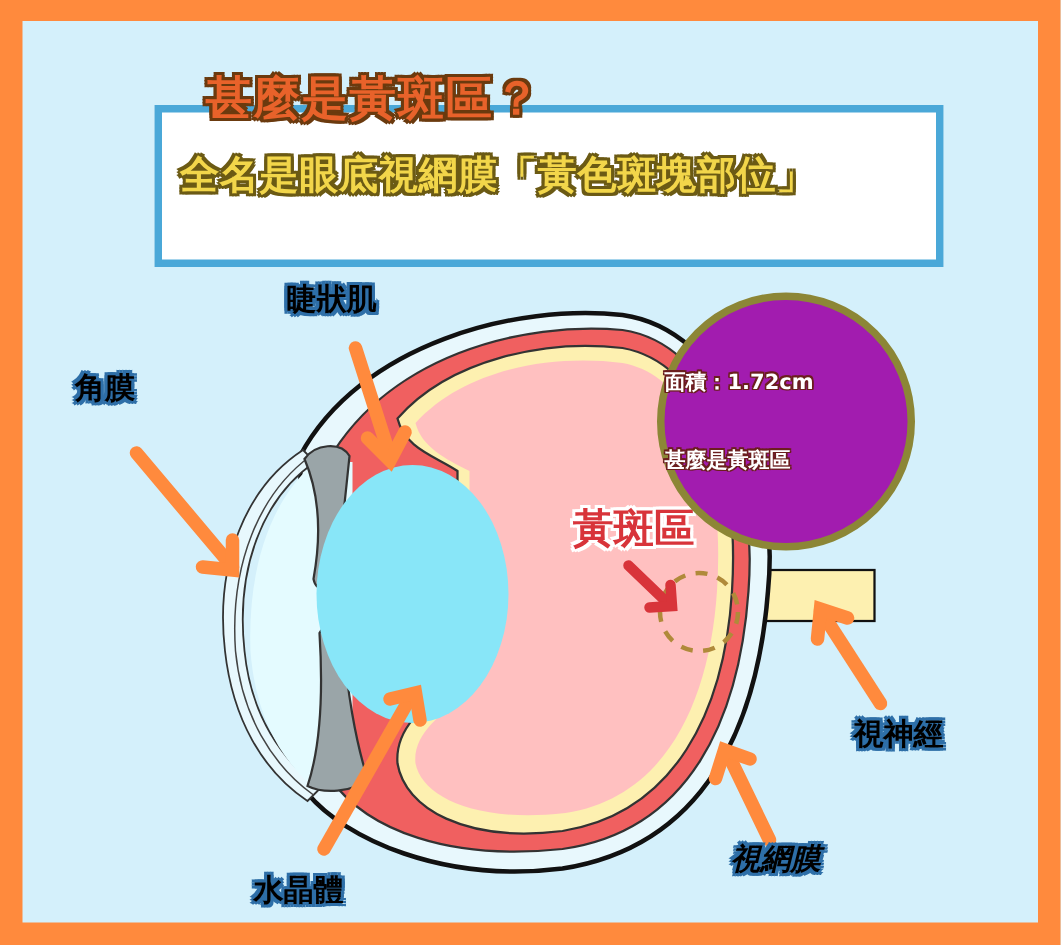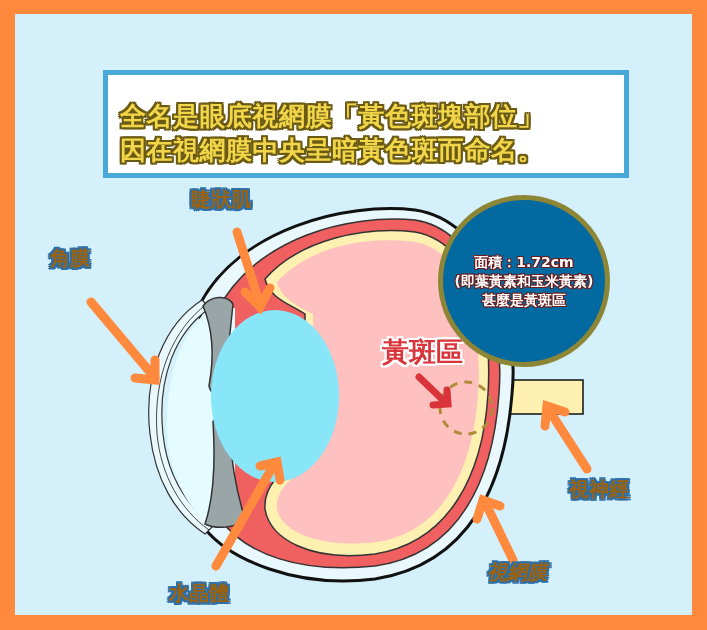--- a/index.html
+++ b/index.html
@@ -5,26 +5,26 @@
   html,body{margin:0;padding:0;}
   body{width:707px;height:630px;overflow:hidden;background:#ff8a3d;font-family:"DejaVu Sans","Liberation Sans",sans-serif;}
   .frame{position:absolute;left:15px;top:14px;width:677px;height:601px;background:#d4f0fb;overflow:hidden;}
   .diagram{position:absolute;left:0;top:0;width:677px;height:601px;}
   .title{position:absolute;left:122px;top:31px;font-size:31px;font-weight:bold;color:#e8622a;letter-spacing:1px;
     text-shadow:-2px -2px 0 #6b3a0e,2px -2px 0 #6b3a0e,-2px 2px 0 #6b3a0e,2px 2px 0 #6b3a0e,0 2px 0 #6b3a0e,0 -2px 0 #6b3a0e,2px 0 0 #6b3a0e,-2px 0 0 #6b3a0e;z-index:3;}
   .infobox{position:absolute;left:88px;top:56px;width:526px;height:108px;background:#fff;border:5px solid #4aa8d8;box-sizing:border-box;z-index:2;text-align:center;}
   .info-line{position:absolute;left:12px;font-size:26px;font-weight:bold;color:#f2d64a;letter-spacing:0.5px;white-space:nowrap;
     text-shadow:-2px -2px 0 #6b5a14,2px -2px 0 #6b5a14,-2px 2px 0 #6b5a14,2px 2px 0 #6b5a14,0 2px 0 #6b5a14,0 -2px 0 #6b5a14,2px 0 0 #6b5a14,-2px 0 0 #6b5a14;}
   .l1{top:24px;} .l2{top:58px;}
-  .lbl{position:absolute;font-size:20px;font-weight:bold;color:#a16207;white-space:nowrap;
+  .lbl{position:absolute;font-size:20px;font-weight:bold;color:#000000;white-space:nowrap;
     text-shadow:-2px -2px 0 #2e6fa8,2px -2px 0 #2e6fa8,-2px 2px 0 #2e6fa8,2px 2px 0 #2e6fa8,0 2px 0 #2e6fa8,0 -2px 0 #2e6fa8,2px 0 0 #2e6fa8,-2px 0 0 #2e6fa8;}
   .macula-lbl{position:absolute;left:367px;top:320px;font-size:27px;font-weight:bold;color:#d8343a;
     text-shadow:-2px -2px 0 #fff,2px -2px 0 #fff,-2px 2px 0 #fff,2px 2px 0 #fff,0 2px 0 #fff,0 -2px 0 #fff,2px 0 0 #fff,-2px 0 0 #fff;}
-  .bubble{position:absolute;left:423px;top:181px;width:172px;height:172px;border-radius:50%;background:#0369a1;border:5px solid #8c8636;box-sizing:border-box;
-    display:flex;flex-direction:column;align-items:center;justify-content:center;}
+  .bubble{position:absolute;left:423px;top:181px;width:172px;height:172px;border-radius:50%;background:#a21caf;border:5px solid #8c8636;box-sizing:border-box;
+    display:flex;flex-direction:column;justify-content:center;gap:33px;}
   .bubble span{display:block;font-size:14px;font-weight:bold;color:#fff;line-height:19px;white-space:nowrap;
     text-shadow:-1px -1px 0 #6b1e1e,1px -1px 0 #6b1e1e,-1px 1px 0 #6b1e1e,1px 1px 0 #6b1e1e,0 1px 0 #6b1e1e,0 -1px 0 #6b1e1e,1px 0 0 #6b1e1e,-1px 0 0 #6b1e1e;}
 </style>
 </head>
 <body>
 
 <div class="frame">
 
   <svg class="diagram" viewBox="0 0 677 601" width="677" height="601">
 
@@ -70,30 +70,29 @@
     <g stroke="#ff8a3d" stroke-width="9" stroke-linecap="round" fill="none">
       <line x1="572" y1="455" x2="532" y2="393"></line>
       <polyline points="530,412 532,392 550,398"></polyline>
     </g>
     <g stroke="#d8343a" stroke-width="7" stroke-linecap="round" fill="none">
       <line x1="404" y1="363" x2="430" y2="388"></line>
       <polyline points="418,391 433,390 432,376"></polyline>
     </g>
   </svg>
 
+  <div class="title">甚麼是黃斑區？</div>
   <div class="infobox">
     <div class="info-line l1">全名是眼底視網膜「黃色斑塊部位」</div>
-    <div class="info-line l2">因在視網膜中央呈暗黃色斑而命名。</div>
   </div>
 
   <div class="lbl" style="left:35px;top:231px;">角膜</div>
   <div class="lbl" style="left:176px;top:172px;">睫狀肌</div>
   <div class="lbl" style="left:154px;top:566px;">水晶體</div>
   <div class="lbl" style="left:472px;top:545px;font-style:italic;">視網膜</div>
   <div class="lbl" style="left:554px;top:462px;">視神經</div>
   <div class="macula-lbl">黃斑區</div>
 
   <div class="bubble">
     <span>面積：1.72cm</span>
-    <span>(即葉黃素和玉米黃素)</span>
     <span>甚麼是黃斑區</span>
   </div>
 </div>
 
 </body></html>

